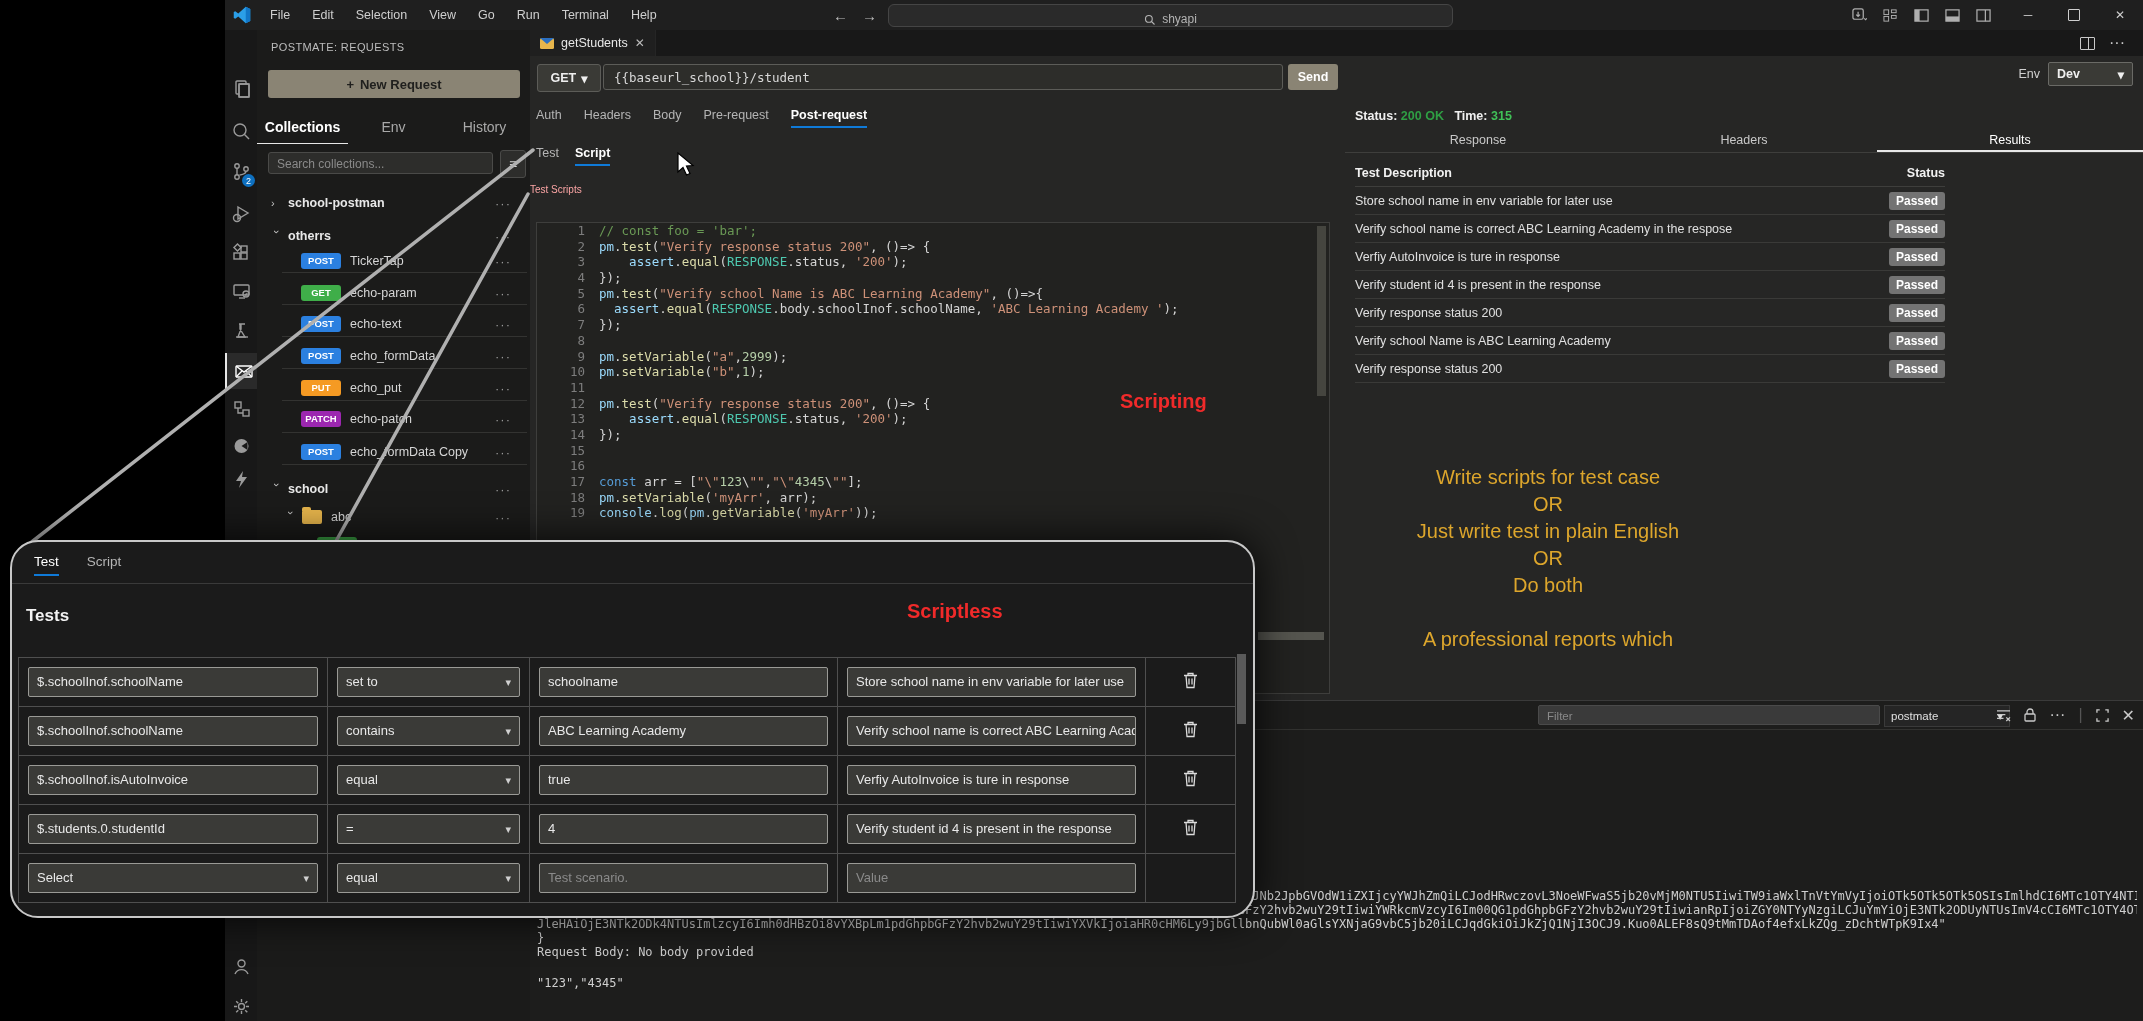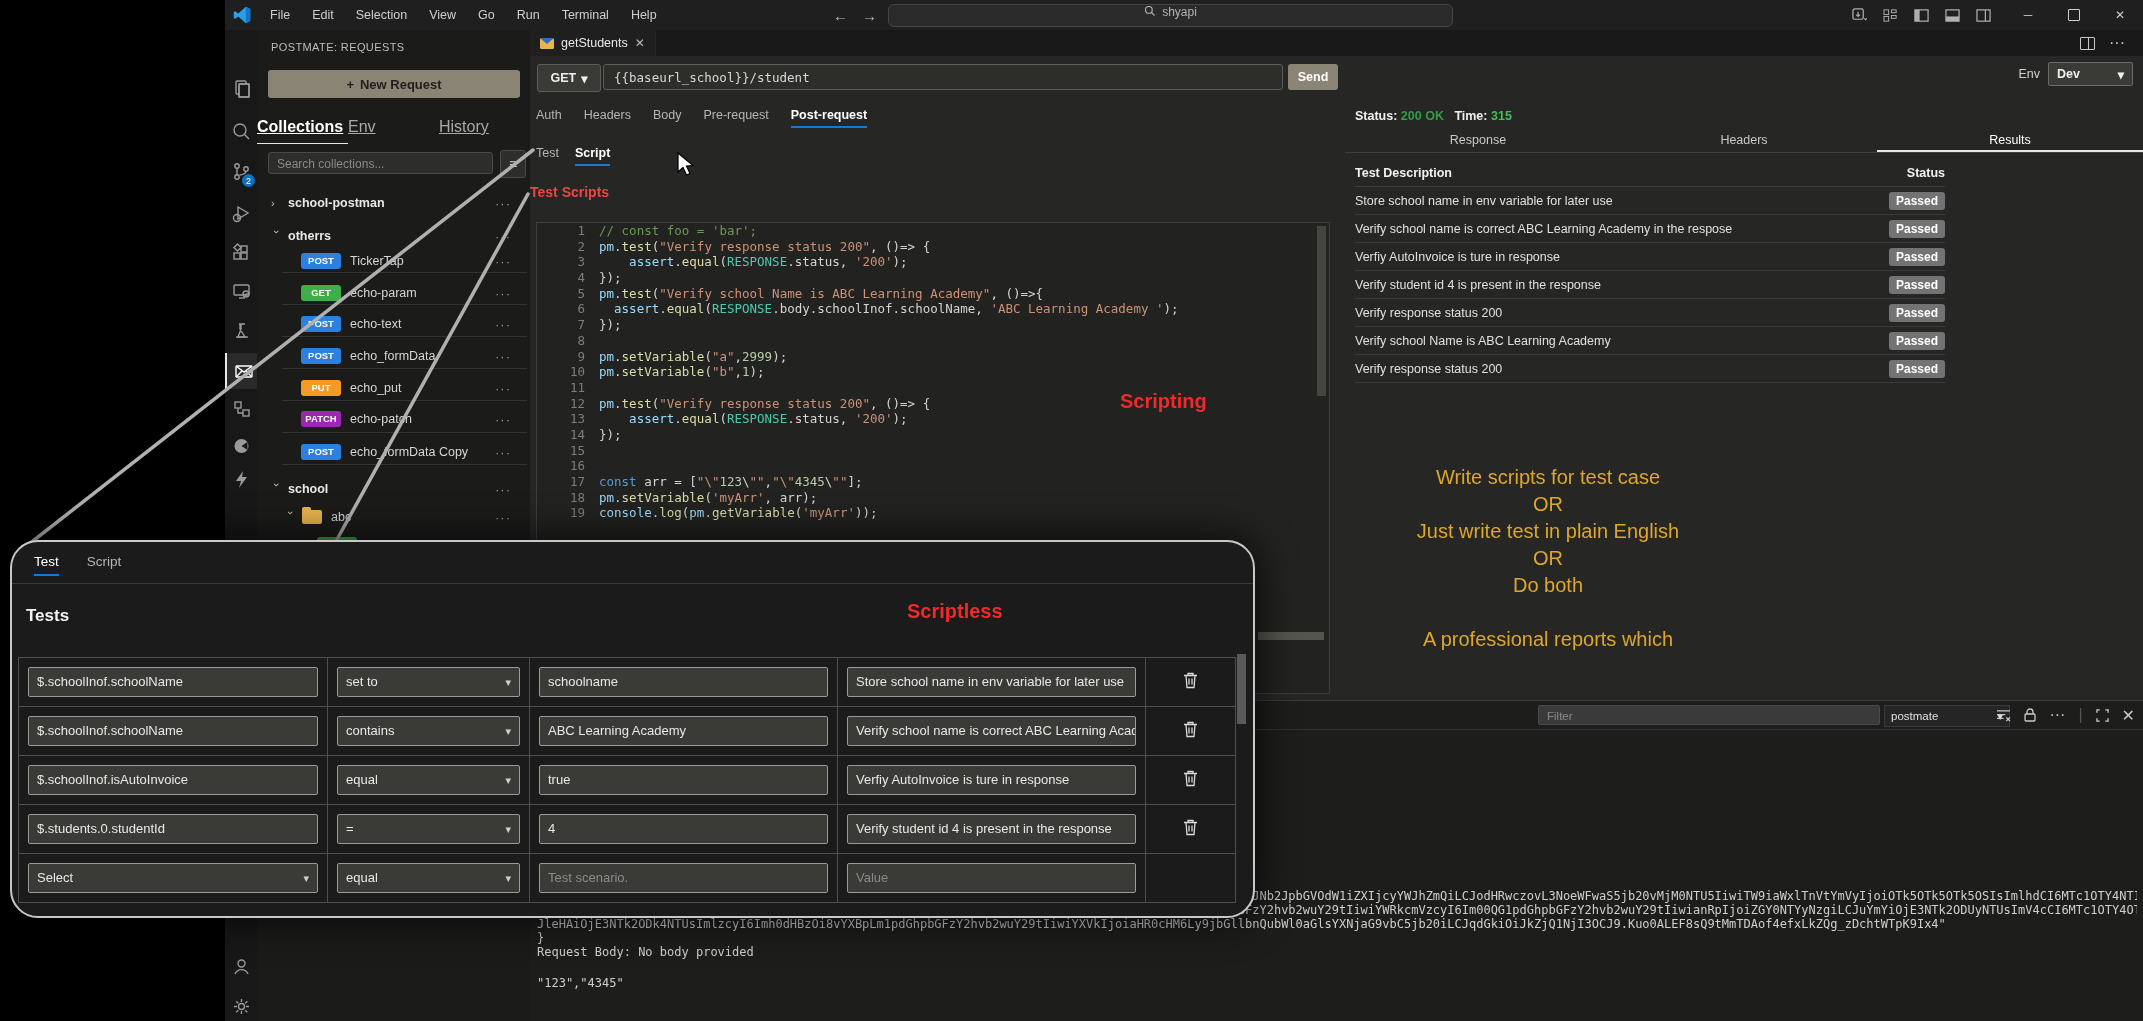--- a/index.html
+++ b/index.html
@@ -8,21 +8,21 @@
   .abs{position:absolute;}
   .mono{font-family:"DejaVu Sans Mono",monospace;}
 
   
   #titlebar{left:225px;top:0;width:1918px;height:30px;background:#1f1f1f;display:flex;align-items:center;}
   #vscode-logo{position:absolute;left:8px;top:6px;width:18px;height:18px;}
   #menus{position:absolute;left:36px;top:0;height:30px;display:flex;align-items:center;gap:4px;}
   .menu-item{padding:0 9px;font-size:12.5px;color:#cfcfcf;line-height:30px;}
   #nav-arrows{position:absolute;left:608px;top:0;height:30px;display:flex;align-items:center;gap:14px;color:#bdbdbd;font-size:15px;}
   #title-search{position:absolute;left:663px;top:4px;width:563px;height:21px;background:#2a2a2a;
-    border:1px solid #454545;border-radius:6px;display:flex;align-items:flex-start;justify-content:center;gap:6px;
+    border:1px solid #454545;border-radius:6px;display:flex;align-items:flex-end;justify-content:center;gap:6px;
     color:#b4b4b4;font-size:12px;}
   #title-right{position:absolute;right:152px;top:0;height:30px;display:flex;align-items:center;gap:16px;}
   .tb-ic{width:15px;height:15px;opacity:.85;}
   #win-controls{position:absolute;right:0;top:0;height:30px;display:flex;}
   .win-btn{width:46px;height:30px;display:flex;align-items:center;justify-content:center;color:#cfcfcf;font-size:12px;}
   .restore-glyph{width:10px;height:10px;border:1px solid #cfcfcf;border-radius:1px;}
 
   
   #activitybar{left:225px;top:30px;width:32px;height:991px;background:#181818;}
   .act-item{position:absolute;left:0;width:32px;height:36px;display:flex;align-items:center;justify-content:center;}
@@ -31,21 +31,21 @@
   .act-item.active svg{stroke:#fff;}
   .scm-badge{position:absolute;right:2px;bottom:2px;width:13px;height:13px;border-radius:50%;
     background:#0e70c0;color:#fff;font-size:9px;display:flex;align-items:center;justify-content:center;}
 
   
   #sidebar{left:257px;top:30px;width:273px;height:991px;background:#1b1b1a;border-right:1px solid #2e2e2e;}
   #sb-title{position:absolute;left:14px;top:11px;font-size:11px;color:#bdbdbd;letter-spacing:.4px;}
   #new-request-btn{position:absolute;left:11px;top:40px;width:252px;height:28px;background:#8a8474;border:none;
     border-radius:3px;color:#20201e;font-size:13px;font-weight:bold;display:flex;align-items:center;justify-content:center;gap:6px;}
   #sb-tabs{position:absolute;left:0;top:80px;width:273px;height:34px;display:flex;}
-  .sb-tab{flex:1;text-align:left;font-size:16px;color:#a9a9a9;line-height:34px;text-decoration:underline;}
+  .sb-tab{flex:1;text-align:center;font-size:14px;color:#a9a9a9;line-height:34px;}
   .sb-tab.active{color:#fff;font-weight:bold;border-bottom:1px solid #e8e8e8;}
   #sb-search{position:absolute;left:11px;top:122px;width:225px;height:22px;background:#2d2d2b;border:1px solid #4a4a48;
     border-radius:3px;color:#8a8a8a;font-size:12px;line-height:22px;padding:0 8px;box-sizing:border-box;
     white-space:nowrap;overflow:hidden;}
   #sb-filter-btn{position:absolute;left:243px;top:120px;width:24px;height:26px;background:#2d2d2b;border:1px solid #4a4a48;
     border-radius:3px;color:#d0d0d0;font-size:14px;display:flex;align-items:center;justify-content:center;}
   .tree-row{position:absolute;height:22px;display:flex;align-items:center;font-size:12.5px;color:#d6d6d6;}
   .tree-chev{width:12px;color:#c4c4c4;font-size:11px;margin-right:5px;}
   .tree-name{white-space:nowrap;}
   .tree-name.coll{font-weight:600;color:#e8e8e8;}
@@ -70,21 +70,21 @@
   #method-select{position:absolute;left:7px;top:8px;width:62px;height:26px;background:#3a3a36;border:1px solid #5c5c58;
     border-radius:3px;color:#efefef;font-size:12.5px;font-weight:bold;display:flex;align-items:center;justify-content:center;gap:5px;}
   #url-input{position:absolute;left:73px;top:8px;width:680px;height:26px;background:#2d2d2a;border:1px solid #5c5c58;
     border-radius:3px;color:#d8d8d8;font-size:12.5px;line-height:26px;padding:0 10px;box-sizing:border-box;}
   #send-btn{position:absolute;left:758px;top:8px;width:50px;height:26px;background:#8a8474;border:none;border-radius:3px;
     color:#fff;font-size:12.5px;font-weight:bold;}
   #req-tabs{position:absolute;left:6px;top:52px;display:flex;gap:22px;font-size:12.5px;color:#b5b5b5;}
   .req-tab.active{color:#fff;font-weight:bold;border-bottom:2px solid #0f7ad8;padding-bottom:4px;}
   .req-tab{padding-bottom:4px;}
   #script-tabs{position:absolute;left:6px;top:90px;display:flex;gap:16px;font-size:12.5px;color:#b5b5b5;}
-  #code-heading{position:absolute;left:0px;top:128px;font-size:14px;font-weight:bold;color:#ef4444;}
+  #code-heading{position:absolute;left:0px;top:128px;font-size:10px;font-weight:normal;color:#fca5a5;}
   #codebox{position:absolute;left:6px;top:166px;width:794px;height:472px;background:#222220;border:1px solid #3e3e3c;
     box-sizing:border-box;overflow:hidden;}
   .cl{display:flex;height:15.7px;line-height:15.7px;font-size:12.5px;white-space:pre;}
   .ln{width:48px;text-align:right;padding-right:14px;color:#7d7d7d;flex:none;}
   .c-com{color:#6a9955;} .c-str{color:#ce9178;} .c-num{color:#b5cea8;} .c-kw{color:#569cd6;}
   .c-type{color:#4ec9b0;} .c-fn{color:#dcdcaa;} .c-var{color:#9cdcfe;} .ct{color:#d4d4d4;}
   #code-vscroll{position:absolute;left:787px;top:170px;width:9px;height:170px;background:#45453f;}
   #code-hscroll{position:absolute;left:728px;top:576px;width:66px;height:8px;background:#55554f;}
   #scripting-label{position:absolute;left:590px;top:297px;font-size:20px;color:#f02a2a;font-weight:600;margin-top:37px;}
 

